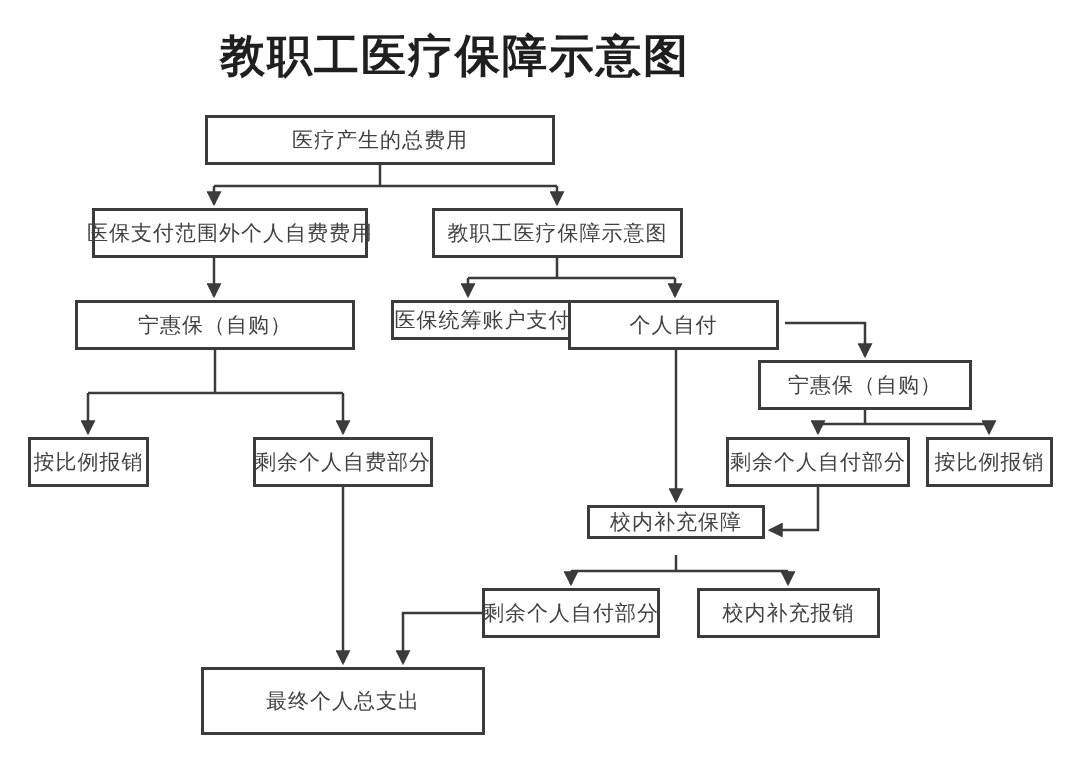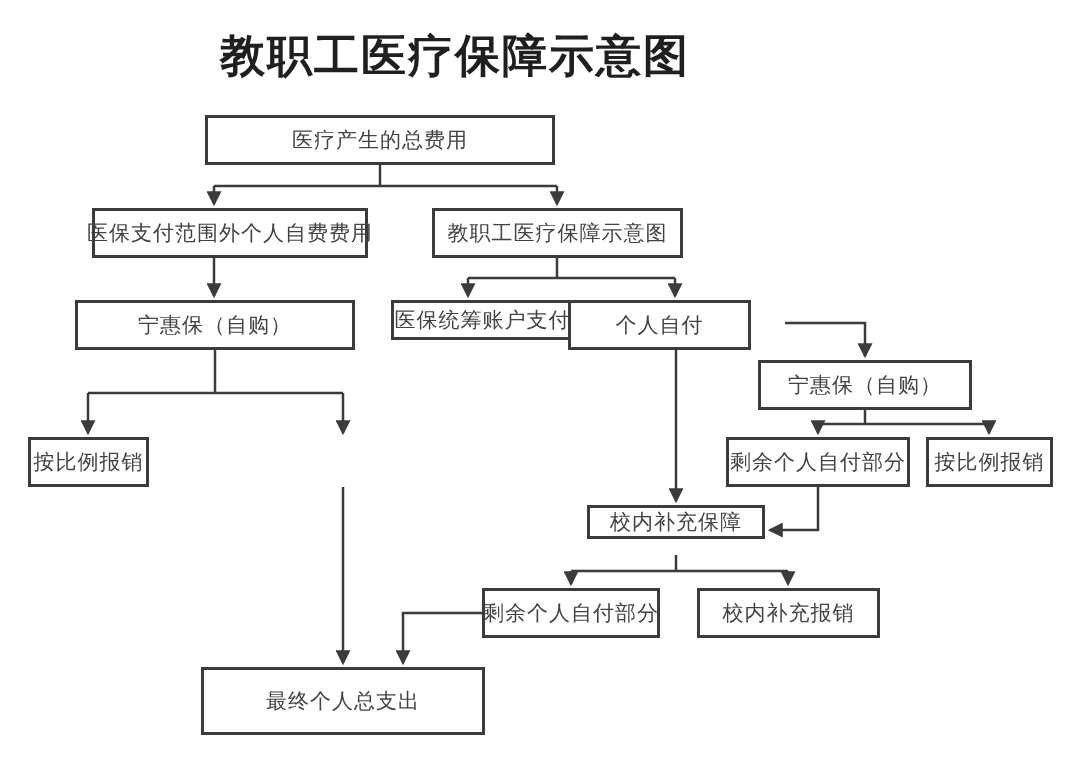--- a/index.html
+++ b/index.html
@@ -105,26 +105,27 @@
   <div class="node" style="left:205px; top:115px; width:350px; height:50px;">医疗产生的总费用</div>
 
   <div class="node" style="left:92px; top:208px; width:276px; height:50px;">医保支付范围外个人自费费用</div>
 
   <div class="node" style="left:432px; top:208px; width:251px; height:50px;">教职工医疗保障示意图</div>
 
   <div class="node" style="left:75px; top:300px; width:280px; height:50px;">宁惠保（自购）</div>
 
   <div class="node" style="left:391px; top:300px; width:183px; height:40px;">医保统筹账户支付</div>
 
-  <div class="node" style="left:568px; top:300px; width:183px; height:50px;">个人自付</div>
+  <div class="node" style="left:568px; top:300px; width:211px; height:50px;">个人自付</div>
 
   <div class="node" style="left:758px; top:360px; width:214px; height:50px;">宁惠保（自购）</div>
 
   <div class="node" style="left:28px; top:437px; width:121px; height:50px;">按比例报销</div>
 
+  <div class="node" style="left:253px; top:437px; width:180px; height:50px;">剩余个人自费部分</div>
 
   <div class="node" style="left:726px; top:437px; width:184px; height:50px;">剩余个人自付部分</div>
 
   <div class="node" style="left:926px; top:437px; width:127px; height:50px;">按比例报销</div>
 
   <div class="node" style="left:587px; top:505px; width:178px; height:34px;">校内补充保障</div>
 
   <div class="node" style="left:482px; top:588px; width:178px; height:50px;">剩余个人自付部分</div>
 
   <div class="node" style="left:201px; top:667px; width:284px; height:68px;">最终个人总支出</div>

